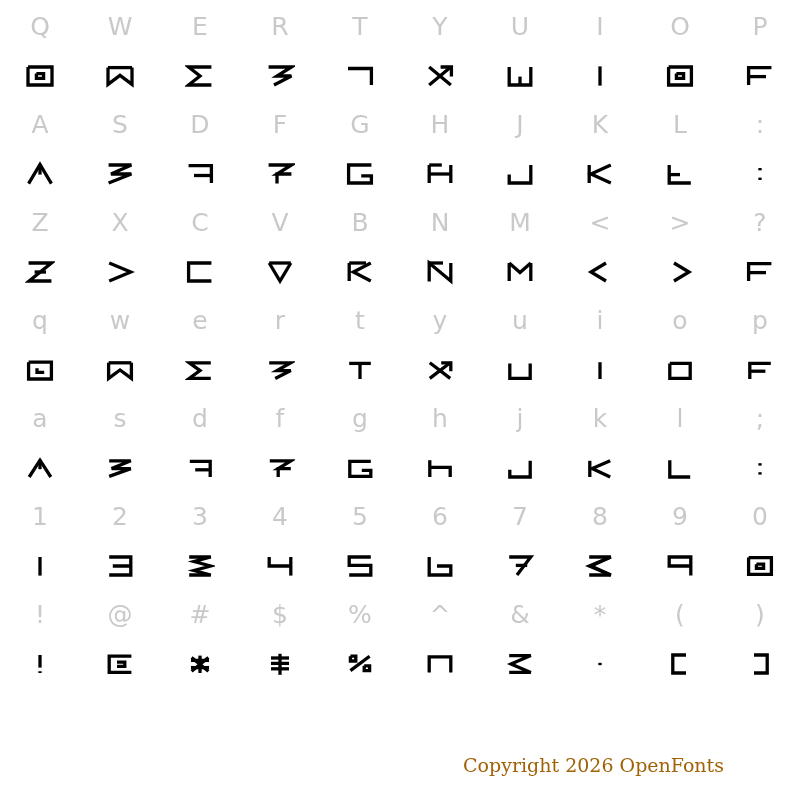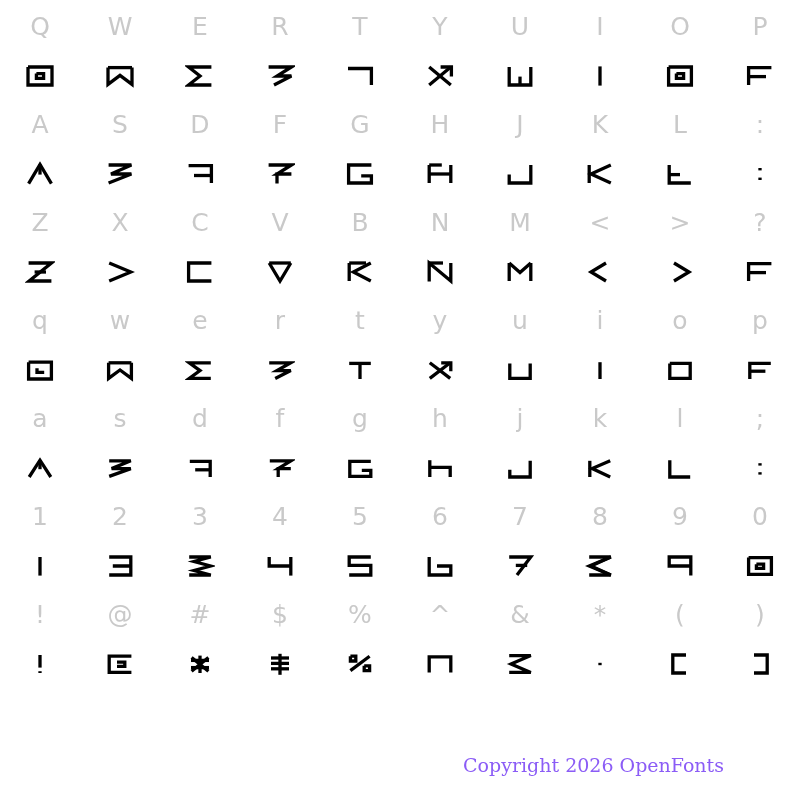--- a/index.html
+++ b/index.html
@@ -40,21 +40,21 @@
     line-height: 1;
     user-select: none;
   }
   .footer {
     position: absolute;
     left: 0;
     right: 0;
     bottom: 24px;
     text-align: right;
     padding-right: 76px;
-    color: #8b5cf6;
+    color: #a16207;
     font-size: 19px;
     font-family: "DejaVu Serif", serif;
   }
 </style>
 </head>
 <body>
 
 <div id="sheet">
   <div class="grid" id="grid">
       <div class="cell lbl" style="color: rgb(201, 201, 201); font-size: 25px;">Q</div>

